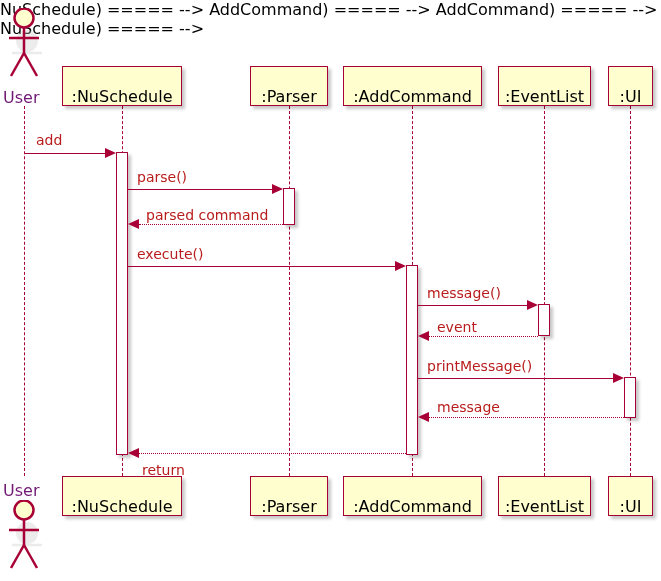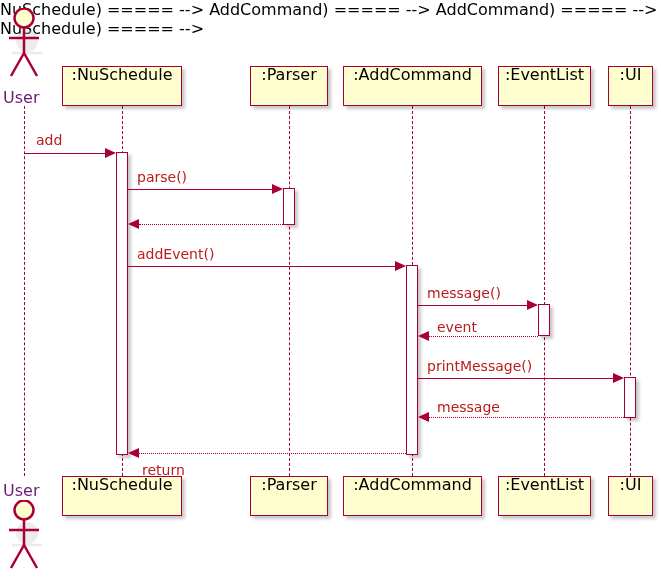--- a/index.html
+++ b/index.html
@@ -21,21 +21,21 @@
   
   .participant {
     position: absolute;
     box-sizing: border-box;
     background: #FEFECE;
     border: 1.5px solid #A80036;
     color: #000000;
     font-size: 16px;
     line-height: 1;
     display: flex;
-    align-items: flex-start;
+    align-items: flex-end;
     justify-content: center;
     white-space: nowrap;
     box-shadow: 3px 3px 3px rgba(0,0,0,0.22);
   }
 
   
   .lifeline {
     position: absolute;
     width: 0;
     border-left: 1.5px dashed #A80036;
@@ -187,25 +187,26 @@
   <div class="msg-label" style="left:36px; top:133px;">add</div>
 
   
   <div class="msg-line" style="left:128px; top:189px; width:144px;"></div>
   <div class="arrow-head right" style="left:272px; top:184px;"></div>
   <div class="msg-label" style="left:137px; top:170px;">parse()</div>
 
    NuSchedule) ===== --&gt;
   <div class="msg-line dotted" style="left:139px; top:224px; width:144px;"></div>
   <div class="arrow-head left" style="left:128px; top:219px;"></div>
+  <div class="msg-label" style="left:146px; top:208px;">parsed command</div>
 
   
   <div class="msg-line" style="left:128px; top:266px; width:267px;"></div>
   <div class="arrow-head right" style="left:395px; top:261px;"></div>
-  <div class="msg-label" style="left:137px; top:247px;">addEvent()</div>
+  <div class="msg-label" style="left:137px; top:247px;">execute()</div>
 
   
   <div class="msg-line" style="left:418px; top:305px; width:109px;"></div>
   <div class="arrow-head right" style="left:527px; top:300px;"></div>
   <div class="msg-label" style="left:427px; top:286px;">message()</div>
 
    AddCommand) ===== --&gt;
   <div class="msg-line dotted" style="left:429px; top:336px; width:109px;"></div>
   <div class="arrow-head left" style="left:418px; top:331px;"></div>
   <div class="msg-label" style="left:437px; top:320px;">event</div>

